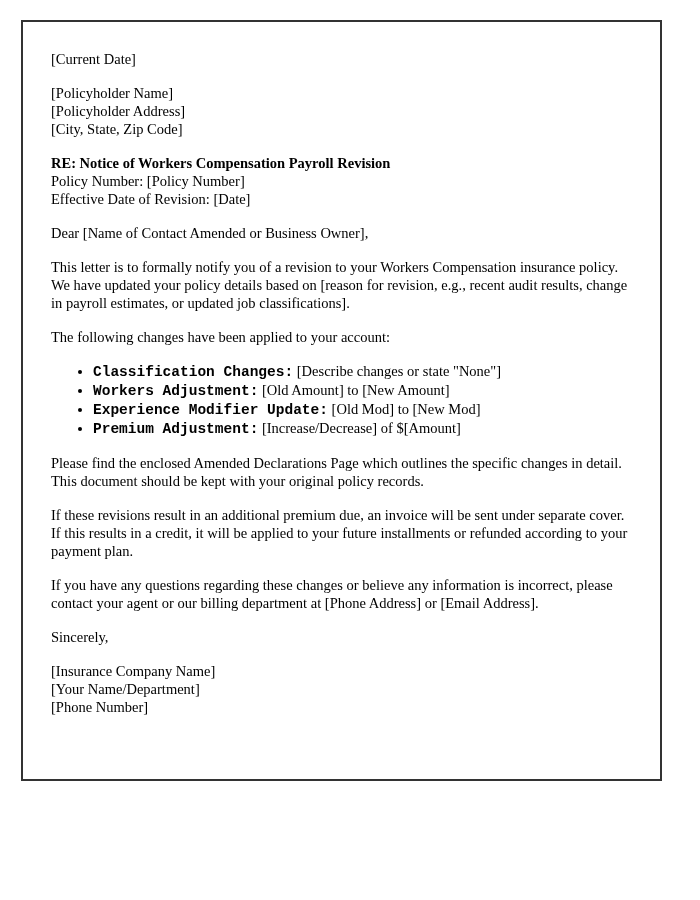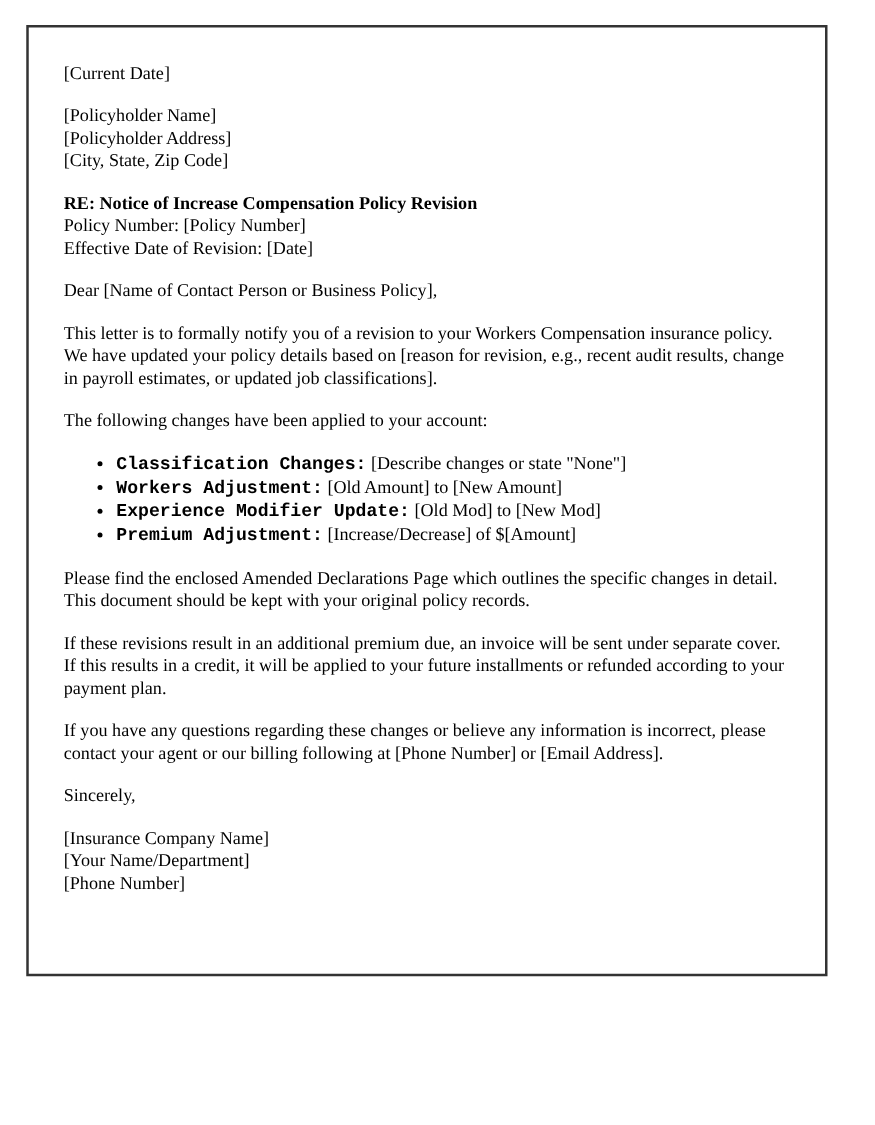--- a/index.html
+++ b/index.html
@@ -42,26 +42,26 @@
 
   <div class="block">[Current Date]</div>
 
   <div class="block">
     <span class="line">[Policyholder Name]</span>
     <span class="line">[Policyholder Address]</span>
     <span class="line">[City, State, Zip Code]</span>
   </div>
 
   <div class="block">
-    <span class="line subject">RE: Notice of Increase Compensation Policy Revision</span>
+    <span class="line subject">RE: Notice of Workers Compensation Payroll Revision</span>
     <span class="line">Policy Number: [Policy Number]</span>
     <span class="line">Effective Date of Revision: [Date]</span>
   </div>
 
-  <div class="block">Dear [Name of Contact Person or Business Policy],</div>
+  <div class="block">Dear [Name of Contact Amended or Business Owner],</div>
 
   <div class="block para">This letter is to formally notify you of a revision to your Workers Compensation insurance policy. We have updated your policy details based on [reason for revision, e.g., recent audit results, change in payroll estimates, or updated job classifications].</div>
 
   <div class="block para">The following changes have been applied to your account:</div>
 
   <ul class="changes">
     <li>
       <span class="bullet-label">Classification Changes:</span>
       <span>[Describe changes or state "None"]</span>
     </li>
@@ -76,21 +76,21 @@
     <li>
       <span class="bullet-label">Premium Adjustment:</span>
       <span>[Increase/Decrease] of $[Amount]</span>
     </li>
   </ul>
 
   <div class="block para">Please find the enclosed Amended Declarations Page which outlines the specific changes in detail. This document should be kept with your original policy records.</div>
 
   <div class="block para">If these revisions result in an additional premium due, an invoice will be sent under separate cover. If this results in a credit, it will be applied to your future installments or refunded according to your payment plan.</div>
 
-  <div class="block para">If you have any questions regarding these changes or believe any information is incorrect, please contact your agent or our billing following at [Phone Number] or [Email Address].</div>
+  <div class="block para">If you have any questions regarding these changes or believe any information is incorrect, please contact your agent or our billing department at [Phone Address] or [Email Address].</div>
 
   <div class="block">Sincerely,</div>
 
   <div class="block">
     <span class="line">[Insurance Company Name]</span>
     <span class="line">[Your Name/Department]</span>
     <span class="line">[Phone Number]</span>
   </div>
 
 </div>

